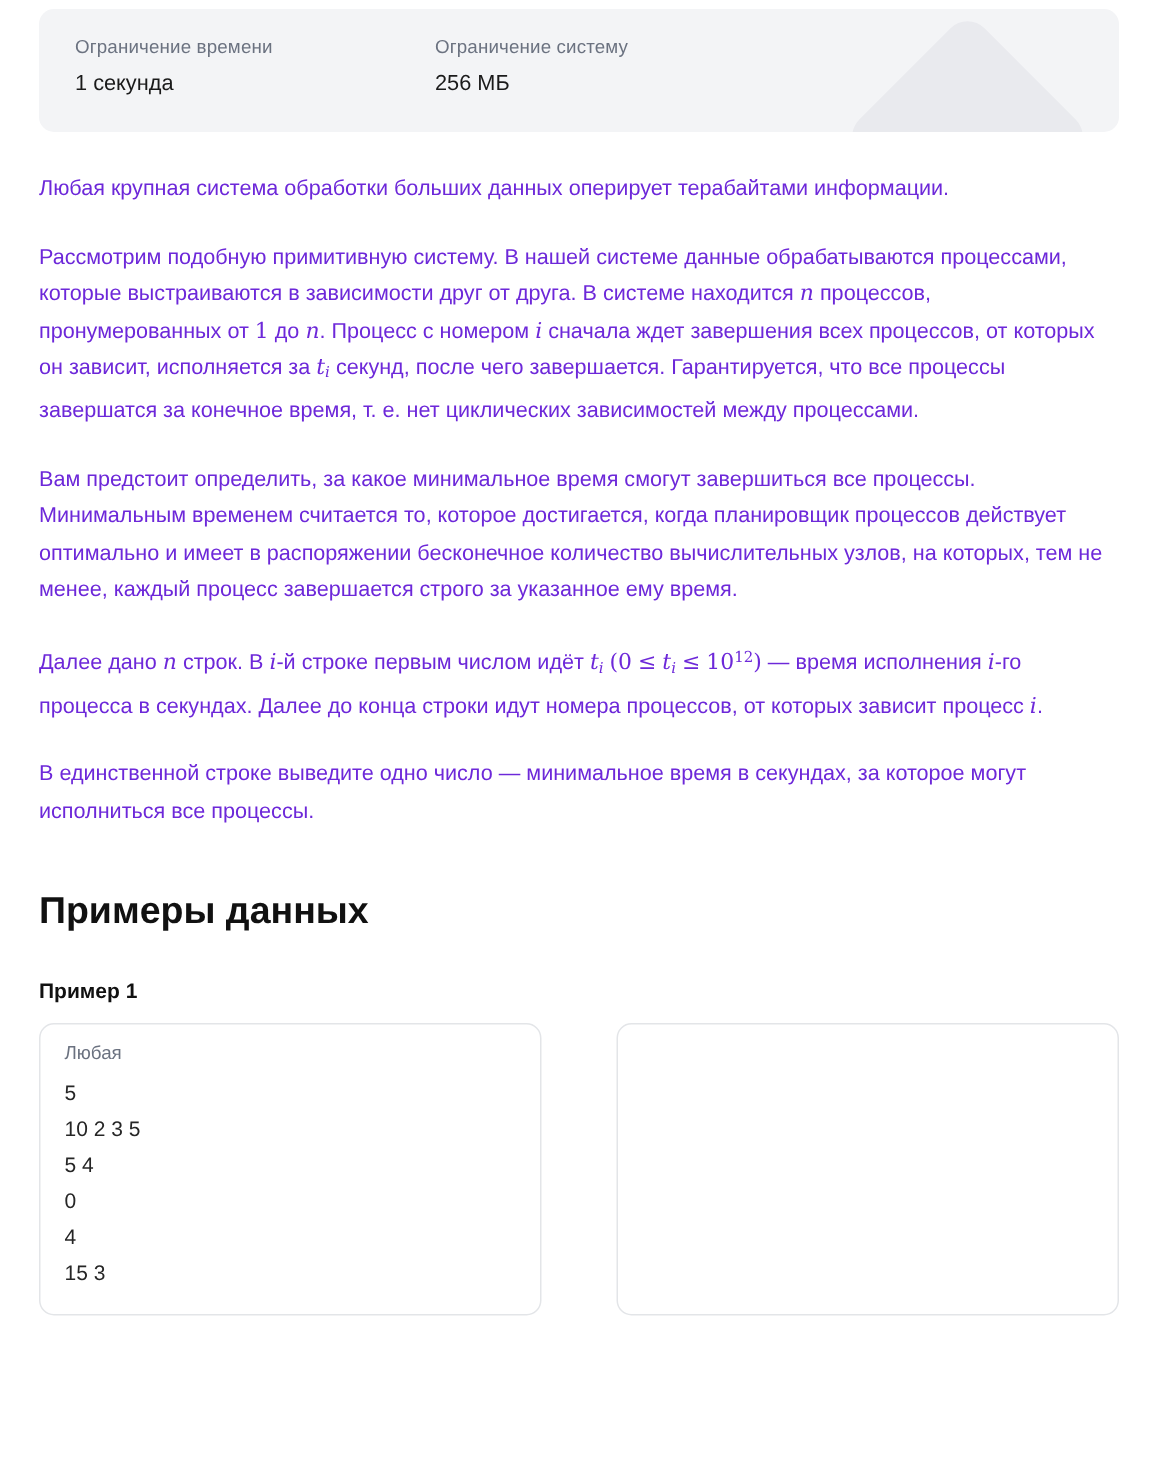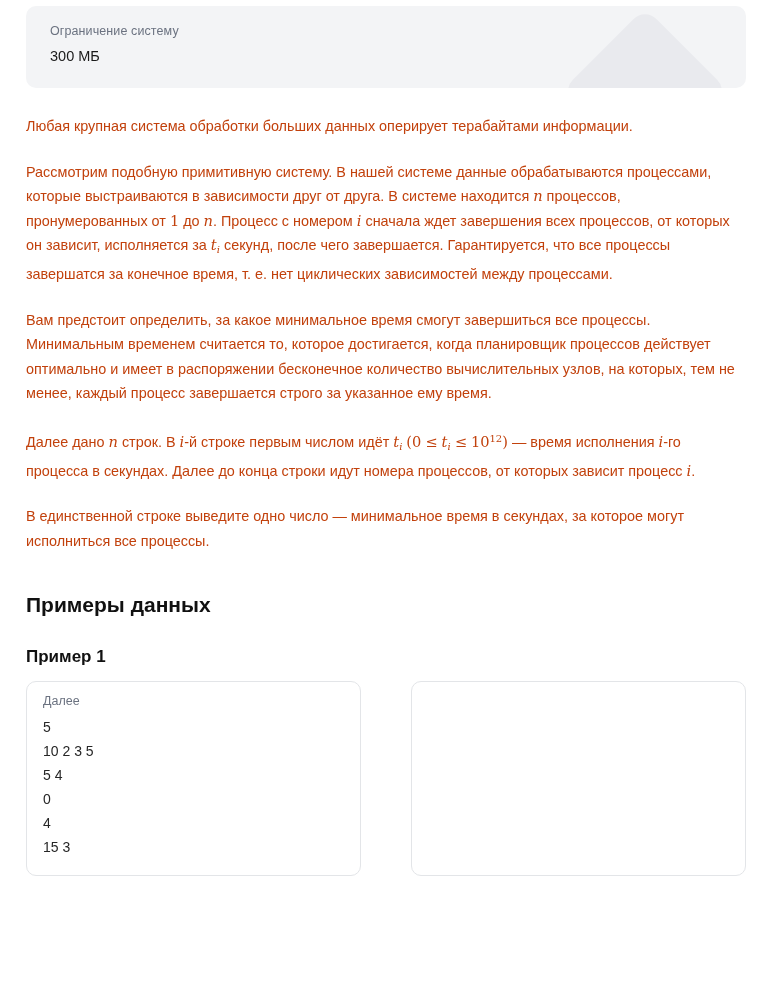--- a/index.html
+++ b/index.html
@@ -55,39 +55,39 @@
   }
   .limit-value {
     font-size: 14.5px;
     color: #1a1a1a;
   }
 
   
   p.para {
     font-size: 14.4px;
     line-height: 24.5px;
-    color: #c2410c;
+    color: #6d28d9;
     margin: 21px 0 0 0;
     max-width: 716px;
   }
   p.para.first { margin-top: 26px; }
   h3.sub {
     font-size: 14.2px;
     font-weight: bold;
     color: #1a1a1a;
     margin: 24px 0 0 0;
   }
   h2.section {
-    font-size: 21px;
+    font-size: 25px;
     font-weight: bold;
     color: #111;
     margin: 40px 0 0 0;
   }
   h3.example-title {
-    font-size: 17px;
+    font-size: 14px;
     font-weight: bold;
     color: #111;
     margin: 30px 0 0 0;
   }
 
   
   .mi {
     font-family: "DejaVu Serif", serif;
     font-style: italic;
     font-size: 14.6px;
@@ -141,23 +141,27 @@
     white-space: pre;
   }
 </style>
 </head>
 <body>
 
 <div class="page">
 
   <div class="limits-card">
     <div class="deco"></div>
+    <div class="limit-block first">
+      <div class="limit-label">Ограничение времени</div>
+      <div class="limit-value">1 секунда</div>
+    </div>
     <div class="limit-block">
       <div class="limit-label">Ограничение систему</div>
-      <div class="limit-value">300 МБ</div>
+      <div class="limit-value">256 МБ</div>
     </div>
   </div>
 
   <p class="para first">Любая крупная система обработки больших данных оперирует терабайтами информации.</p>
 
   <p class="para"><span>Рассмотрим подобную примитивную систему. В нашей системе данные обрабатываются процессами, которые выстраиваются в зависимости друг от друга. В системе находится </span><span class="mi">n</span><span> процессов, пронумерованных от </span><span class="mn">1</span><span> до </span><span class="mi">n</span><span>. Процесс с номером </span><span class="mi">i</span><span> сначала ждет завершения всех процессов, от которых он зависит, исполняется за </span><span class="mi">t</span><sub class="msub">i</sub><span> секунд, после чего завершается. Гарантируется, что все процессы завершатся за конечное время, т. е. нет циклических зависимостей между процессами.</span></p>
 
   <p class="para">Вам предстоит определить, за какое минимальное время смогут завершиться все процессы. Минимальным временем считается то, которое достигается, когда планировщик процессов действует оптимально и имеет в распоряжении бесконечное количество вычислительных узлов, на которых, тем не менее, каждый процесс завершается строго за указанное ему время.</p>
 
 
@@ -166,21 +170,21 @@
 
 
   <p class="para">В единственной строке выведите одно число — минимальное время в секундах, за которое могут исполниться все процессы.</p>
 
   <h2 class="section">Примеры данных</h2>
 
   <h3 class="example-title">Пример 1</h3>
 
   <div class="io-row">
     <div class="io-box">
-      <div class="io-label">Далее</div>
+      <div class="io-label">Любая</div>
       <pre class="io-pre">5
 10 2 3 5
 5 4
 0
 4
 15 3</pre>
     </div>
     <div class="io-box">
     </div>
   </div>

